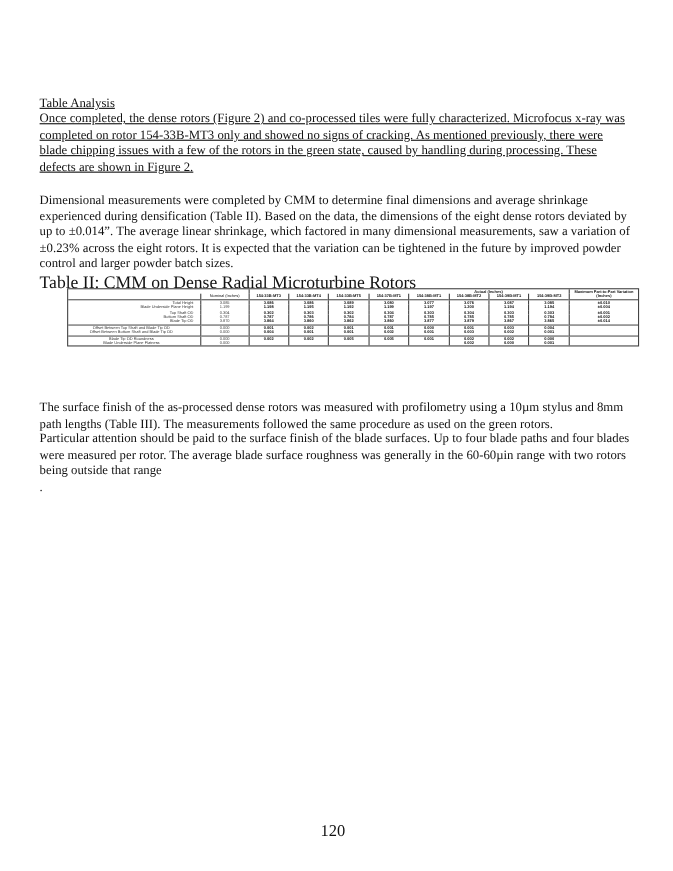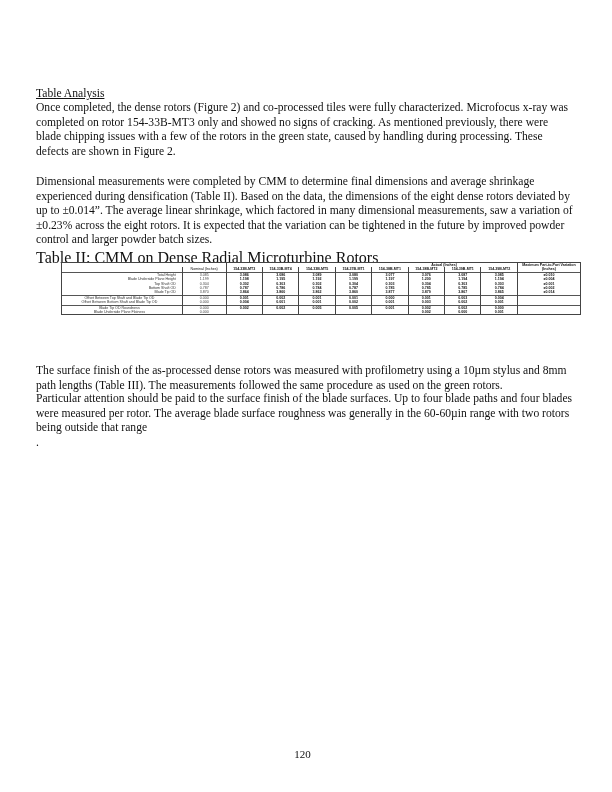--- a/index.html
+++ b/index.html
@@ -1,39 +1,39 @@
 <!DOCTYPE html>
 <html><head>
 <meta charset="utf-8">
 <style>
   html, body { margin:0; padding:0; background:#ffffff; }
   body { width:612px; height:792px; position:relative; overflow:hidden;
          font-family:"Liberation Serif", serif; color:#111; }
   .page { position:absolute; left:36px; top:0; width:540px; }
   .heading { position:absolute; top:87px; left:0; font-size:11.6px; text-decoration:underline; line-height:14px; }
   .para { position:absolute; left:0; width:540px; font-size:11.6px; line-height:14.6px; margin:0; }
-  #p1 { top:101px; }
+  #p1 { top:101px;text-decoration:underline; }
   #p2 { top:175px; }
   #p3 { top:364px; }
   #p4 { top:392px; }
   #p5 { top:436px; }
   .tcaption { position:absolute; top:251px; left:0; width:540px; font-size:16px; line-height:14px; }
   table.cmm { position:absolute; top:263px; left:26px; width:518px; border-collapse:collapse;
               font-family:"Liberation Sans", sans-serif; font-size:3.6px; line-height:4.4px; }
   table.cmm td, table.cmm th { padding:0 1px; text-align:center; white-space:nowrap; }
   table.cmm th { font-weight:bold; }
   table.cmm td.lab { text-align:right; padding-right:6px; color:#333; }
   table.cmm td.lab.c { text-align:center; }
   table.cmm td.nom { color:#444; }
   table.cmm td.v { font-weight:bold; }
   .bl { border-left:0.8px solid #444; }
   .bt { border-top:1.2px solid #555; }
   .bb { border-bottom:1.2px solid #555; }
   .outer { outline:1.2px solid #444; }
-  .pnum { position:absolute; top:748px; left:0; width:605px; text-align:center; font-size:11px; }
+  .pnum { position:absolute; top:748px; left:0; width:605px; text-align:center; font-size:15px; }
 </style>
 </head>
 <body>
 
 <div class="page">
   <div class="heading">Table Analysis</div>
   <p class="para" id="p1">Once completed, the dense rotors (Figure 2) and co-processed tiles were fully characterized.  Microfocus x-ray was completed on rotor 154-33B-MT3 only and showed no signs of cracking.  As mentioned previously, there were blade chipping issues with a few of the rotors in the green state, caused by handling during processing.  These defects are shown in Figure 2.</p>
   <p class="para" id="p2">Dimensional measurements were completed by CMM to determine final dimensions and average shrinkage experienced during densification (Table II).  Based on the data, the dimensions of the eight dense rotors deviated by up to ±0.014”.  The average linear shrinkage, which factored in many dimensional measurements, saw a variation of ±0.23% across the eight rotors.  It is expected that the variation can be tightened in the future by improved powder control and larger powder batch sizes.</p>
 
   <div class="tcaption">Table II:  CMM on Dense Radial Microturbine Rotors</div>

